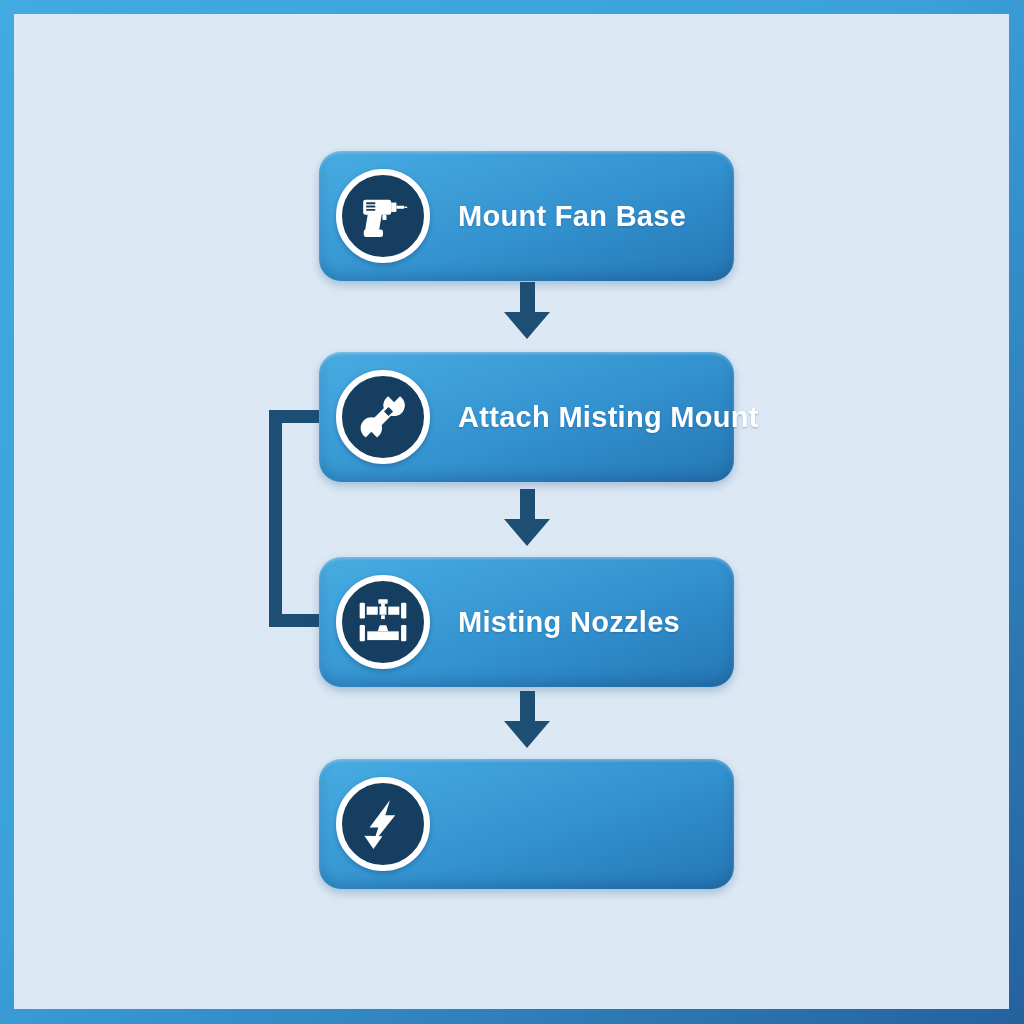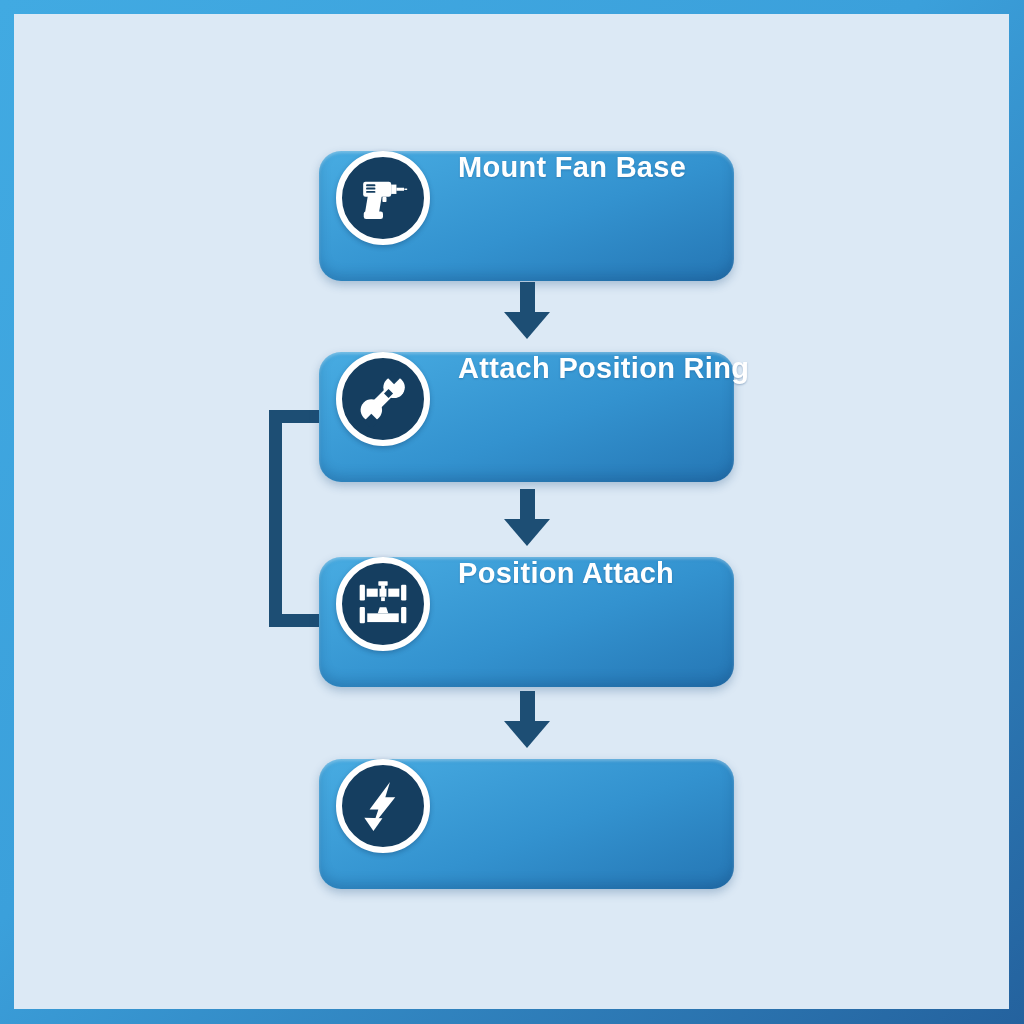--- a/index.html
+++ b/index.html
@@ -12,21 +12,21 @@
     position:absolute;left:14px;top:14px;right:15px;bottom:15px;
     background:#DCE9F5;
   }
   .step{
     position:absolute;left:305px;width:415px;height:130px;
     border-radius:22px;box-sizing:border-box;
     background:linear-gradient(160deg,#48ACE2 0%,#3392CF 55%,#2576B4 100%);
     box-shadow:0 4px 10px rgba(25,75,125,.28),
                inset 0 2px 3px rgba(255,255,255,.28),
                inset 0 -6px 12px rgba(10,45,90,.22);
-    display:flex;align-items:flex-start;padding-left:17px;gap:28px;
+    display:flex;align-items:center;padding-left:17px;gap:28px;
   }
   .step-1{top:137px}.step-2{top:338px}.step-3{top:543px}.step-4{top:745px}
   .badge{
     flex:0 0 auto;width:94px;height:94px;border-radius:50%;
     background:#153E60;border:6px solid #ffffff;box-sizing:border-box;
     display:flex;align-items:center;justify-content:center;
     box-shadow:0 2px 5px rgba(10,40,80,.3);
   }
   .badge svg{width:56px;height:56px;display:block;}
   .label{
@@ -92,21 +92,21 @@
             <circle cx="14" cy="33.5" r="9.2"></circle>
             <rect x="10" y="19.25" width="27.5" height="9" transform="rotate(-45 23.75 23.75)"></rect>
           </g>
           <g fill="#153E60">
             <rect x="29" y="0.5" width="9" height="9" transform="rotate(45 33.5 5)"></rect>
             <rect x="9.5" y="38.5" width="9" height="9" transform="rotate(45 14 43)"></rect>
             <rect x="26" y="16.5" width="5.5" height="5.5" transform="rotate(45 28.75 19.25)"></rect>
           </g>
         </svg>
       </div>
-      <span class="label">Attach Position Ring</span>
+      <span class="label">Attach Misting Mount</span>
     </div>
 
     <div class="arrow a2">
       <div class="shaft"></div>
         <div class="head"></div>
     </div>
 
     <div class="step step-3">
       <div class="badge">
         <svg viewBox="0 0 48 48">
@@ -119,21 +119,21 @@
             <rect x="22.4" y="18.2" width="3.2" height="3.3"></rect>
             <rect x="28.5" y="10.8" width="9.5" height="7"></rect>
             <rect x="39.5" y="7.5" width="4.5" height="13.5" rx="1"></rect>
             <rect x="4" y="26.5" width="4.5" height="14" rx="1"></rect>
             <rect x="10.5" y="32" width="27" height="7.5"></rect>
             <polygon points="19.5,32 28.5,32 26.8,26.8 21.2,26.8"></polygon>
             <rect x="39.5" y="26.5" width="4.5" height="14" rx="1"></rect>
           </g>
         </svg>
       </div>
-      <span class="label">Position Attach</span>
+      <span class="label">Misting Nozzles</span>
     </div>
 
     <div class="arrow a3">
       <div class="shaft"></div>
         <div class="head"></div>
     </div>
 
     <div class="step step-4">
       <div class="badge">
         <svg viewBox="0 0 48 48">

